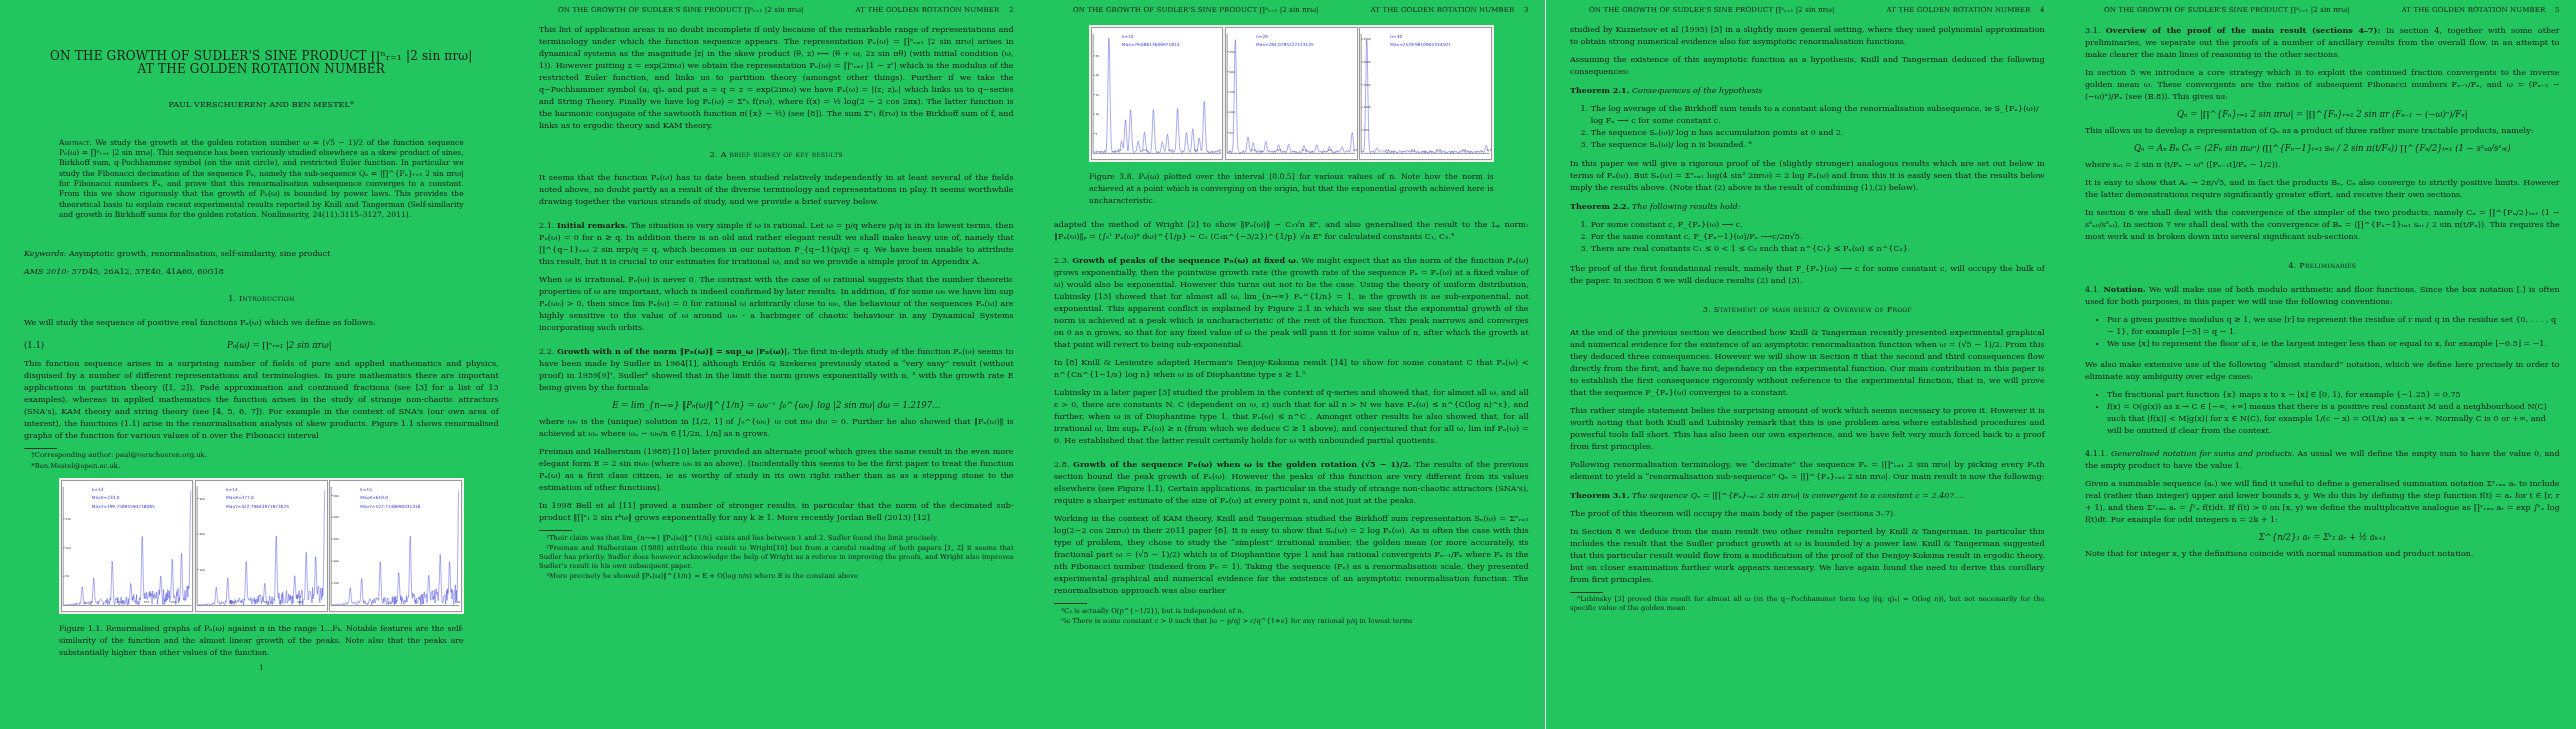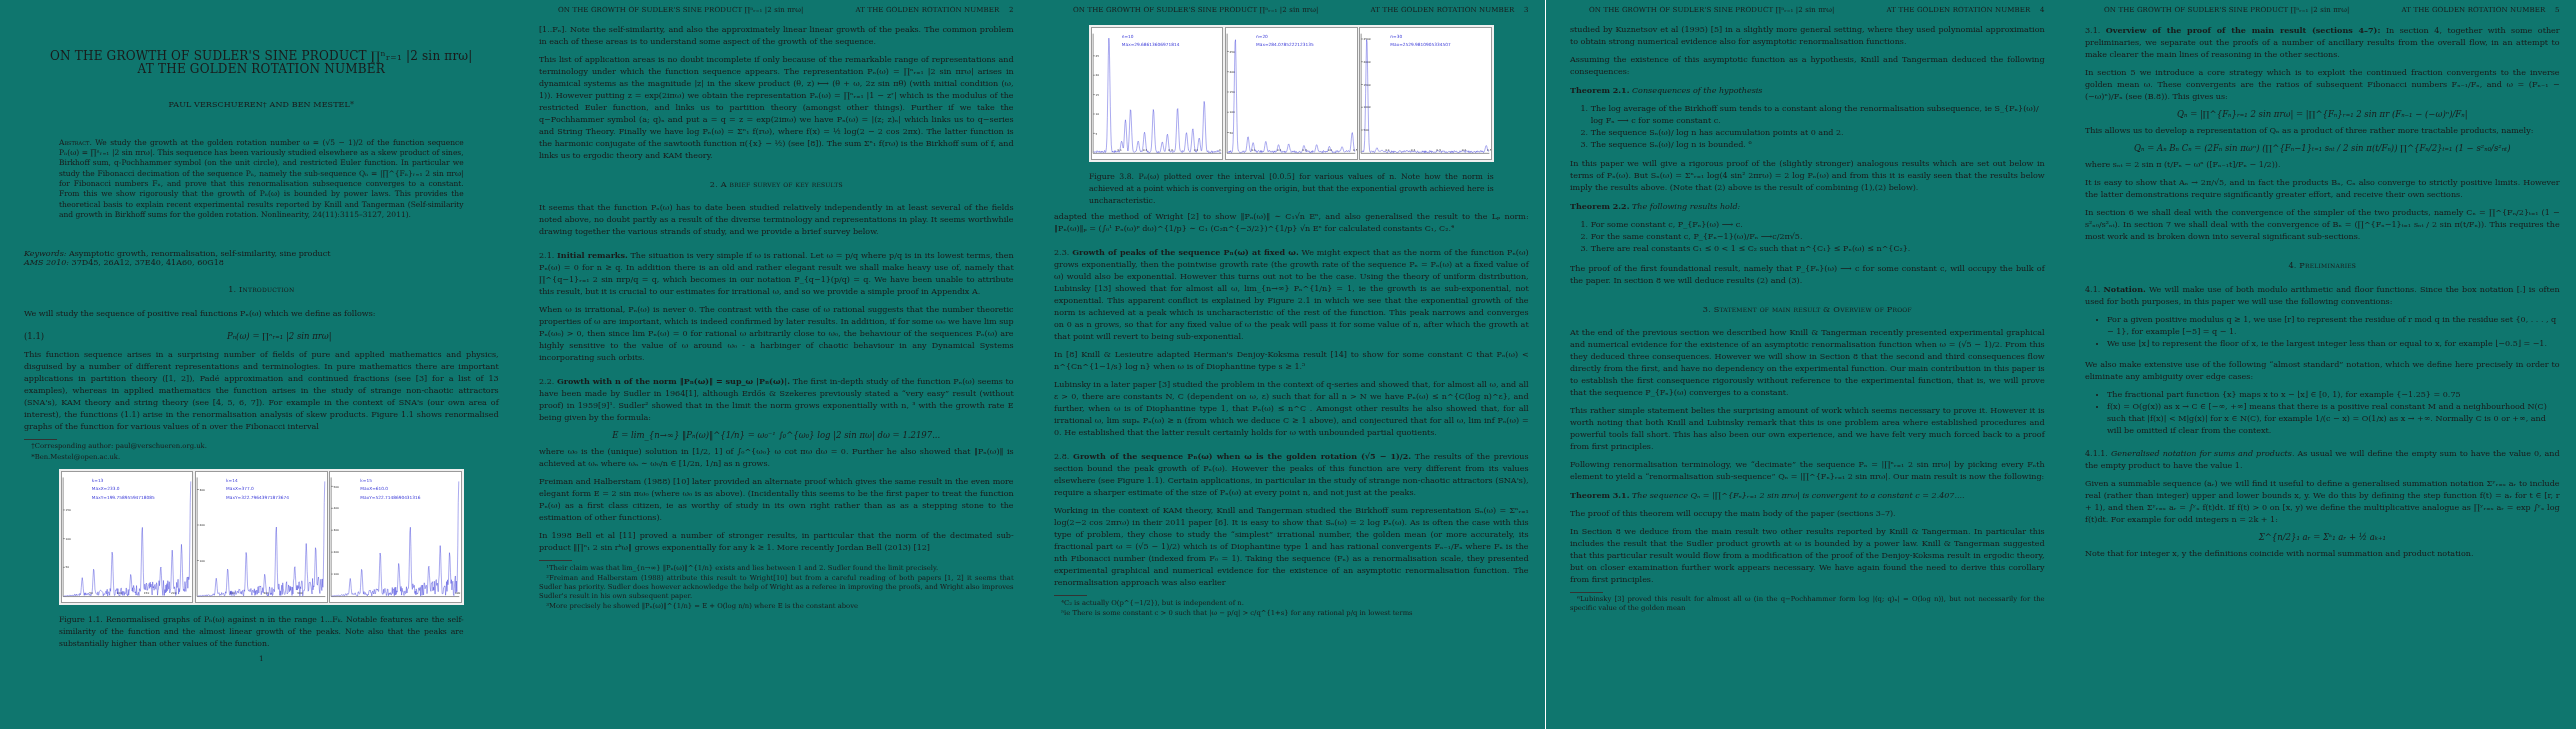--- a/index.html
+++ b/index.html
@@ -1,31 +1,31 @@
 <!DOCTYPE html>
 <html style="font-size:9.7px"><head>
 <meta charset="utf-8">
 <style>
   html, body { margin:0; padding:0; background:#ffffff; }
   body { width:2576px; height:729px; overflow:hidden; position:relative;
          font-family:"DejaVu Serif","Liberation Serif",serif; color:#1a1a1a; }
-  .page { position:absolute; top:0; width:515px; height:729px; background:#0f766e; }
+  .page { position:absolute; top:0; width:515px; height:729px; background:#22c55e; }
   .page-inner { position:absolute; left:24px; right:16.4px; top:0; }
   .runhead { position:absolute; top:6px; left:43px; right:16.4px; font-size:7px;
              letter-spacing:0.1px; display:flex; justify-content:space-between; white-space:nowrap; }
   .runhead .rh-left { flex:0 0 auto; }
   .runhead .rh-right { flex:0 0 auto; margin-left:29px; }
   .runhead .rh-num { margin-left:9.7px; }
   p, .para { margin:0 0 6px 0; font-size:8px; line-height:12px; text-align:justify; }
   .title { text-align:center; font-size:12px; line-height:13.4px; letter-spacing:0.2px; margin-top:50px; }
   .authors { text-align:center; font-size:8px; margin-top:23px; letter-spacing:0.1px; }
   .abstract { margin:29px 35px 0 35px; font-size:7.5px; line-height:10.3px; text-align:justify; }
   .sc { font-variant:small-caps; }
   .keywords { margin-top:29px; font-size:8px; }
-  .ams { margin-top:0; font-size:8px; }
+  .ams { margin-top:9px; font-size:8px; }
   .sect-head { text-align:center; font-size:8.1px; margin:17px 0 13.4px 0; font-variant:small-caps; letter-spacing:0.2px; }
   .eq { display:flex; align-items:center; font-size:8.5px; margin:11px 0 8.5px 0; }
   .eq .eq-num { width:36px; }
   .eq .eq-body { flex:1; text-align:center; }
   .eq-center { text-align:center; font-size:8.5px; margin:6px 0 6px 0; font-style:italic; }
   .footrule { width:33px; border-top:0.6px solid #333; margin:6px 0 2.4px 0; }
   .footnote { font-size:6.8px; line-height:9px; margin:0 0 1.2px 0; text-indent:7.3px; text-align:justify; }
   .fig-wrap { margin:7.3px 35px 0 35px; background:#f0f0f0; padding:1.8px; display:flex; gap:1.8px; }
   .plot { flex:1; background:#fff; border:0.6px solid #9a9a9a; position:relative; }
   .plot svg { display:block; width:100%; }
@@ -37,21 +37,21 @@
   .theorem-body { font-style:italic; }
   ol.enum { margin:3.6px 0 7.3px 0; padding-left:20.7px; font-size:8px; line-height:12px; }
   ol.enum li { margin:0; }
   ul.bul { margin:3.6px 0 8.5px 0; padding-left:22px; font-size:8px; line-height:12px; }
   .watermark { position:absolute; left:2.4px; top:200px; width:24px; height:340px; }
   .watermark span { position:absolute; left:50%; top:50%; white-space:nowrap;
                     transform:translate(-50%,-50%) rotate(-90deg);
                     font-family:"Liberation Serif","DejaVu Serif",serif; font-size:19px; color:#888; letter-spacing:0.6px; }
   .italic { font-style:italic; }
   .mt18 { margin-top:11px; }
-  .mt26 { margin-top:4px; }
+  .mt26 { margin-top:12px; }
 </style>
 </head>
 <body>
 
 <div class="watermark">
   <span>arXiv:1411.2252v1 [math.DS] 9 Nov 2014</span>
 </div>
 
 <section class="page" style="left:0">
   <div class="page-inner">
@@ -152,21 +152,20 @@
     <div class="page-number">1</div>
   </div>
 </section>
 
 <section class="page" style="left:515px">
   <div class="runhead">
     <span class="rh-left">ON THE GROWTH OF SUDLER'S SINE PRODUCT ∏ⁿᵣ₌₁ |2 sin πrω|</span>
     <span class="rh-right"><span>AT THE GOLDEN ROTATION NUMBER</span><span class="rh-num">2</span></span>
   </div>
   <div class="page-inner" style="top:24px">
-    <p>[1..Fₙ]. Note the self-similarity, and also the approximately linear linear growth of the peaks. The common problem in each of these areas is to understand some aspect of the growth of the sequence.</p>
     <p>This list of application areas is no doubt incomplete if only because of the remarkable range of representations and terminology under which the function sequence appears. The representation Pₙ(ω) = ∏ⁿᵣ₌₁ |2 sin πrω| arises in dynamical systems as the magnitude |z| in the skew product (θ, z) ⟼ (θ + ω, 2z sin πθ) (with initial condition (ω, 1)). However putting z = exp(2iπω) we obtain the representation Pₙ(ω) = ∏ⁿᵣ₌₁ |1 − zʳ| which is the modulus of the restricted Euler function, and links us to partition theory (amongst other things). Further if we take the q−Pochhammer symbol (a; q)ₙ and put a = q = z = exp(2iπω) we have Pₙ(ω) = |(z; z)ₙ| which links us to q−series and String Theory. Finally we have log Pₙ(ω) = Σⁿ₁ f(rω), where f(x) = ½ log(2 − 2 cos 2πx). The latter function is the harmonic conjugate of the sawtooth function π({x} − ½) (see [8]). The sum Σⁿ₁ f(rω) is the Birkhoff sum of f, and links us to ergodic theory and KAM theory.</p>
     <div class="sect-head">2. A brief survey of key results</div>
     <p>It seems that the function Pₙ(ω) has to date been studied relatively independently in at least several of the fields noted above, no doubt partly as a result of the diverse terminology and representations in play. It seems worthwhile drawing together the various strands of study, and we provide a brief survey below.</p>
     <p class="mt18">
       <span>2.1.</span>
       <b>Initial remarks.</b>
       <span>The situation is very simple if ω is rational. Let ω = p/q where p/q is in its lowest terms, then Pₙ(ω) = 0 for n ≥ q. In addition there is an old and rather elegant result we shall make heavy use of, namely that ∏^{q−1}ᵣ₌₁ 2 sin πrp/q = q, which becomes in our notation P_{q−1}(p/q) = q. We have been unable to attribute this result, but it is crucial to our estimates for irrational ω, and so we provide a simple proof in Appendix A.</span>
     </p>
     <p>When ω is irrational, Pₙ(ω) is never 0. The contrast with the case of ω rational suggests that the number theoretic properties of ω are important, which is indeed confirmed by later results. In addition, if for some ω₀ we have lim sup Pₙ(ω₀) &gt; 0, then since lim Pₙ(ω) = 0 for rational ω arbitrarily close to ω₀, the behaviour of the sequences Pₙ(ω) are highly sensitive to the value of ω around ω₀ - a harbinger of chaotic behaviour in any Dynamical Systems incorporating such orbits.</p>
     <p class="mt18">

